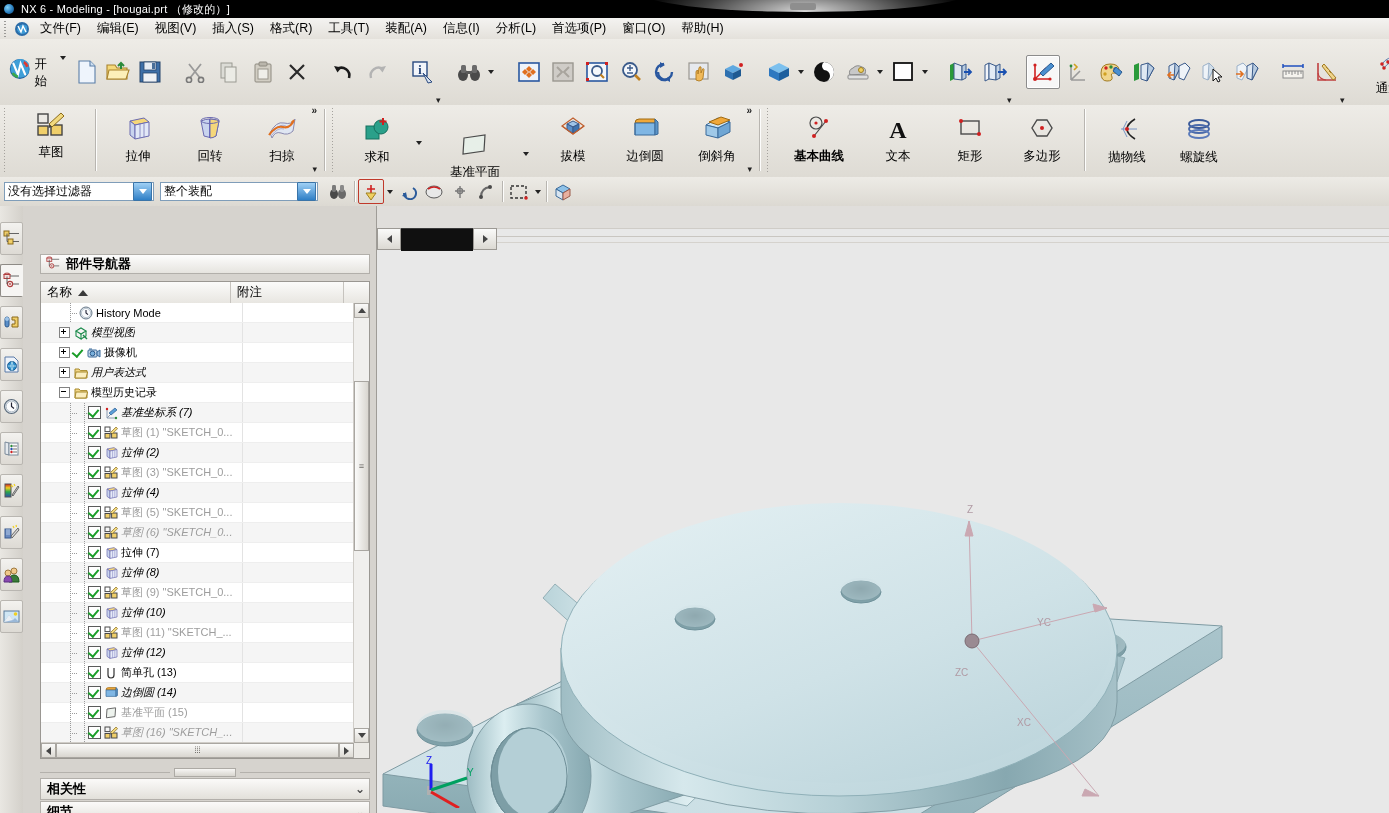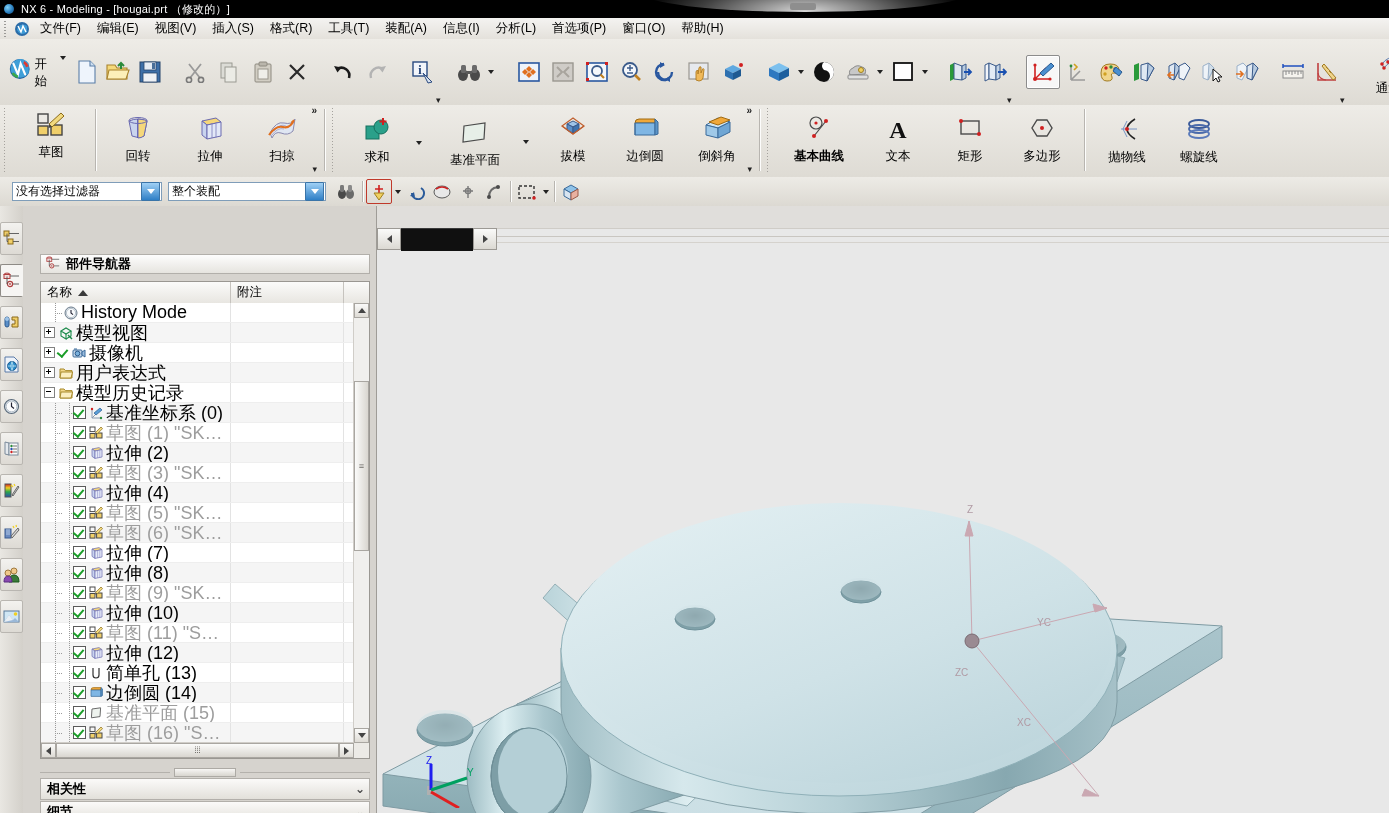--- a/index.html
+++ b/index.html
@@ -133,23 +133,23 @@
     display:flex;height:21px;background:linear-gradient(#fbfbfa,#e8e6e1);
     border-bottom:1px solid #b6b3ae;font-size:12.5px;align-items:center;
   }
   .tree-head .th{padding-left:6px;display:flex;align-items:center;gap:6px;box-sizing:border-box;
     border-right:1px solid #c6c3be;height:100%;}
   .th.c1{width:190px;}
   .th.c2{width:113px;}
   .th.c3{width:25px;border-right:none;}
   .sortarrow{width:0;height:0;border-left:5px solid transparent;border-right:5px solid transparent;border-bottom:6px solid #3a3a3a;}
   .tree-body{position:absolute;left:0;top:21px;right:15px;bottom:15px;overflow:hidden;background:#fff;}
-  .trow{display:flex;height:20px;align-items:center;font-size:18px;box-sizing:border-box;
-    border-bottom:1px solid #eeeeee;}
-  .trow.alt{background:#f5f5f5;}
+  .trow{display:flex;height:20px;align-items:center;font-size:11px;box-sizing:border-box;
+    border-bottom:1px solid #eeeeee;padding-left:15px;}
+  .trow.alt{background:#f5f5f5;font-style:italic;}
   .trow .cell1{width:190px;display:flex;align-items:center;height:100%;box-sizing:border-box;
     border-right:1px solid #e3e3e3;overflow:hidden;white-space:nowrap;}
   .trow .cell2{width:113px;height:100%;box-sizing:border-box;border-right:1px solid #e3e3e3;}
   .trow .cell3{flex:1;height:100%;}
   .indent{flex:0 0 auto;height:100%;}
   .dotline{flex:0 0 auto;width:14px;height:100%;position:relative;}
   .dotline::before{content:"";position:absolute;left:6px;top:0;bottom:0;width:1px;
     background-image:linear-gradient(180deg,#9a9a9a 50%,transparent 50%);background-size:1px 2px;}
   .dotline.elbow::after{content:"";position:absolute;left:6px;top:50%;width:8px;height:1px;
     background-image:linear-gradient(90deg,#9a9a9a 50%,transparent 50%);background-size:2px 1px;}
@@ -597,38 +597,38 @@
         </span>
         <span class="cap">草图</span>
       </div>
     </div>
     <div class="tsep" style="height:62px;"></div>
 
     <div class="tgroup" style="align-items:flex-start;padding-top:4px;">
       <div class="bigbtn">
         <span class="ico">
           <svg width="32" height="28" viewBox="0 0 32 28">
+            <path d="M8 6 L22 3 L27 7 L13 10 Z" fill="#f5d77a" stroke="#6a6ab0"></path>
+            <path d="M8 6 L13 10 L13 24 L8 20 Z" fill="#c9d4ee" stroke="#6a6ab0"></path>
+            <path d="M13 10 L27 7 L27 21 L13 24 Z" fill="#e2e8f7" stroke="#6a6ab0"></path>
+            <path d="M18 9 V23 M22 8.5 V22.5" stroke="#7a7ab8" stroke-width=".8"></path>
+          </svg>
+        </span>
+        <span class="cap">拉伸</span>
+      </div>
+      <div class="bigbtn">
+        <span class="ico">
+          <svg width="32" height="28" viewBox="0 0 32 28">
             <path d="M7 6 Q16 2 25 6 L22 21 Q16 24 10 21 Z" fill="#c9d4ee" stroke="#6a6ab0"></path>
             <path d="M16 4 L16 23" stroke="#3a3ab0" stroke-width="1.4"></path>
             <path d="M16 4 Q25 5 25 6 L22 21 Q19 23 16 23 Z" fill="#f5d77a" stroke="#6a6ab0"></path>
             <ellipse cx="16" cy="5.5" rx="9" ry="3" fill="none" stroke="#6a6ab0"></ellipse>
           </svg>
         </span>
         <span class="cap">回转</span>
-      </div>
-      <div class="bigbtn">
-        <span class="ico">
-          <svg width="32" height="28" viewBox="0 0 32 28">
-            <path d="M8 6 L22 3 L27 7 L13 10 Z" fill="#f5d77a" stroke="#6a6ab0"></path>
-            <path d="M8 6 L13 10 L13 24 L8 20 Z" fill="#c9d4ee" stroke="#6a6ab0"></path>
-            <path d="M13 10 L27 7 L27 21 L13 24 Z" fill="#e2e8f7" stroke="#6a6ab0"></path>
-            <path d="M18 9 V23 M22 8.5 V22.5" stroke="#7a7ab8" stroke-width=".8"></path>
-          </svg>
-        </span>
-        <span class="cap">拉伸</span>
       </div>
       <div class="bigbtn">
         <span class="ico">
           <svg width="32" height="28" viewBox="0 0 32 28">
             <path d="M4 18 Q10 6 18 8 Q26 10 29 4 L27 16 Q22 21 15 18 Q9 16 6 23 Z" fill="#dfe6f2" stroke="#8a8ab0"></path>
             <path d="M8 16 Q14 8 20 11 M6 20 Q12 12 18 14" stroke="#a0a0c0" stroke-width=".8" fill="none"></path>
             <path d="M3 20 Q10 10 17 12 Q24 14 28 5" stroke="#e07020" stroke-width="2" fill="none"></path>
             <path d="M28 5 L25 6.5 L27 9 Z" fill="#e07020"></path>
           </svg>
         </span>
@@ -647,21 +647,21 @@
             <rect x="5" y="10" width="13" height="13" fill="#2aa08a" stroke="#15705e"></rect>
             <circle cx="20" cy="11" r="7" fill="#2aa08a" stroke="#15705e"></circle>
             <path d="M22 2 V9 M18.5 5.5 H25.5" stroke="#d02020" stroke-width="2"></path>
           </svg>
         </span>
         <span class="cap">求和</span>
       </div>
       <div class="tcaret" style="height:58px;align-items:center;"></div>
     </div>
 
-    <div class="tgroup" style="align-items:flex-start;padding-top:8px;">
+    <div class="tgroup" style="align-items:flex-start;padding-top:20px;">
       <div class="bigbtn" style="min-width:76px;">
         <span class="ico">
           <svg width="34" height="28" viewBox="0 0 34 28">
             <path d="M6 7 L27 4 L26 20 L5 23 Z" fill="#e7efe8" stroke="#4a4a4a" stroke-width="1.2"></path>
           </svg>
         </span>
         <span class="cap">基准平面</span>
       </div>
       <div class="tcaret" style="height:58px;align-items:center;"></div>
     </div>
@@ -768,21 +768,21 @@
             <ellipse cx="16" cy="13" rx="10" ry="4" fill="none" stroke="#4a6aaa" stroke-width="1.8"></ellipse>
             <ellipse cx="16" cy="18" rx="10" ry="4" fill="none" stroke="#5a7aba" stroke-width="1.8"></ellipse>
           </svg>
         </span>
         <span class="cap">螺旋线</span>
       </div>
     </div>
   </div>
 
   <div class="selbar">
-    <div class="combo" style="width:150px;margin-left:12px;">
+    <div class="combo" style="width:150px;margin-left:4px;">
       <span class="cval">没有选择过滤器</span>
       <span class="cbtn"></span>
     </div>
     <div class="combo" style="width:158px;margin-left:6px;">
       <span class="cval">整个装配</span>
       <span class="cbtn"></span>
     </div>
 
     <div class="sbtn" style="margin-left:7px;">
       <svg width="20" height="18" viewBox="0 0 20 18">
@@ -1053,21 +1053,21 @@
             <span class="dotline elbow" style="width: 10px;"></span>
             <span class="chk on"></span>
             <span class="ticon">
               <svg width="14" height="14" viewBox="0 0 14 14">
                 <path d="M3 12 L3 3 M3 12 L12 12 M3 12 L10 5" stroke="#8a9ab0" stroke-width="1" fill="none"></path>
                 <path d="M5 7 L11 2 L13 4 L7 9 Z" fill="#5b9fd8" stroke="#2a5a90" stroke-width=".7"></path>
                 <circle cx="3" cy="3" r="1.2" fill="#d02020"></circle>
                 <circle cx="12" cy="12" r="1.2" fill="#2a8a3a"></circle>
               </svg>
             </span>
-            <span class="tlabel">基准坐标系 (0)</span>
+            <span class="tlabel">基准坐标系 (7)</span>
           </div>
           <div class="cell2"></div>
           <div class="cell3"></div>
         </div>
         <div class="trow">
           <div class="cell1">
             <span class="indent" style="width: 8px;"></span>
             <span class="dotline elbow"></span>
             <span class="dotline elbow" style="width: 10px;"></span>
             <span class="chk on"></span>

